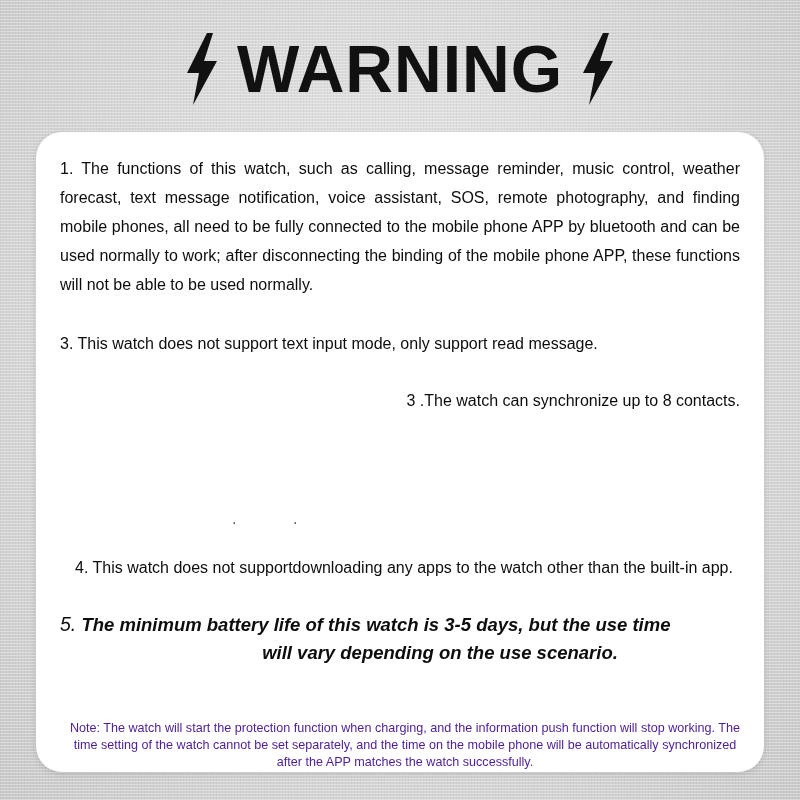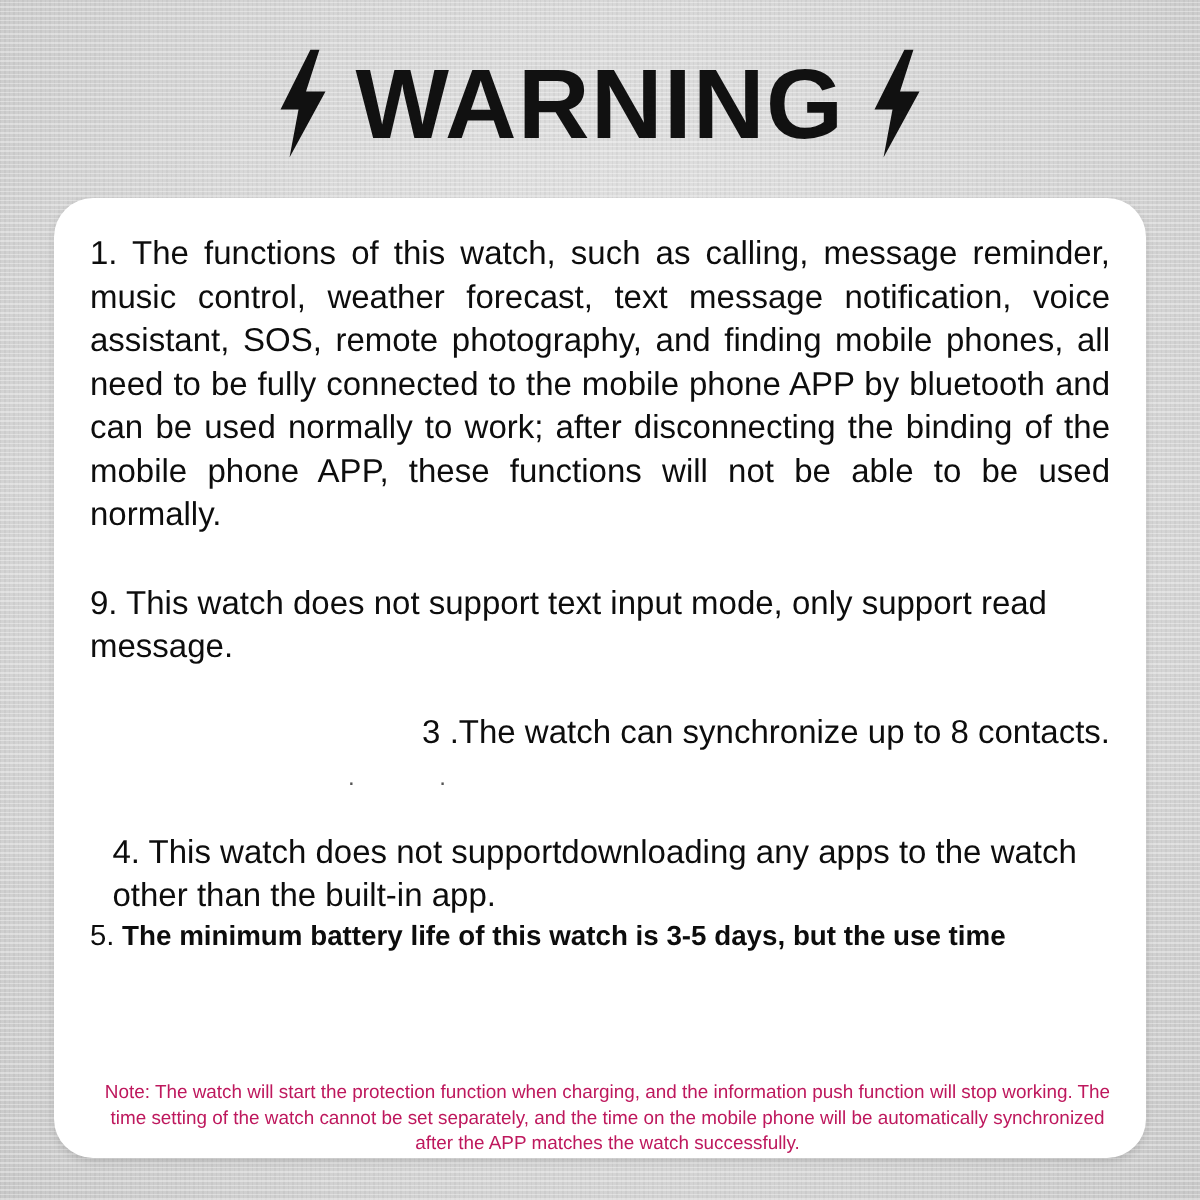--- a/index.html
+++ b/index.html
@@ -64,21 +64,21 @@
     height: 640px;
     background: #ffffff;
     border-radius: 26px;
     box-shadow: 0 2px 6px rgba(0,0,0,0.12);
     box-sizing: border-box;
     padding: 22px 24px 10px 24px;
     overflow: hidden;
   }
   .para {
     color: #0d0d0d;
-    font-size: 22px;
+    font-size: 16px;
     line-height: 29px;
     margin: 0 0 22px 0;
     text-align: justify;
     text-justify: inter-word;
     hyphens: manual;
   }
   .para.p1 { margin-bottom: 30px; }
   .para.p2 { margin-bottom: 28px; text-align: left; }
   .para.p3 { margin-bottom: 0; text-align: right; }
 
@@ -102,20 +102,21 @@
   }
   .para.p5 {
     position: absolute;
     left: 24px;
     top: 478px;
     width: 690px;
     margin: 0;
     font-weight: bold;
     font-size: 18.5px;
     line-height: 28px;
+    font-style: italic;
   }
   .p5-num {
     font-weight: normal;
     font-size: 19.5px;
   }
   .p5-line2 {
     display: block;
     text-align: center;
     padding-left: 70px;
   }
@@ -128,21 +129,21 @@
     text-align: left;
     line-height: 28px;
   }
   .note {
     position: absolute;
     left: 24px;
     top: 588px;
     width: 690px;
     font-size: 12.6px;
     line-height: 17px;
-    color: #be185d;
+    color: #4c1d95;
     text-align: center;
   }
 </style>
 </head>
 <body>
 
 <div class="page">
   <div class="texture"></div>
 
   <div class="header">
@@ -154,28 +155,29 @@
     <span class="warning-title">WARNING</span>
     <span class="bolt">
       <svg viewBox="0 0 34 72" width="34" height="72" aria-hidden="true">
         <polygon points="22,0 2,40 14,40 8,72 32,28 19,28 28,0" fill="#111111"></polygon>
       </svg>
     </span>
   </div>
 
   <div class="card">
     <p class="para p1">1. The functions of this watch, such as calling, message reminder, music control, weather forecast, text message notification, voice assistant, SOS, remote photography, and finding mobile phones, all need to be fully connected to the mobile phone APP by bluetooth and can be used normally to work; after disconnecting the binding of the mobile phone APP, these functions will not be able to be used normally.</p>
-    <p class="para p2">9. This watch does not support text input mode, only support read message.</p>
+    <p class="para p2">3. This watch does not support text input mode, only support read message.</p>
     <p class="para p3">3 .The watch can synchronize up to 8 contacts.</p>
 
     <div class="gap-dots">.  .</div>
 
     <p class="para p4">4. This watch does not supportdownloading any apps  to the watch other than the built-in app.</p>
 
     <p class="para p5">
       <span class="p5-num">5.</span>
       <span>The minimum battery life of this watch is 3-5 days, but the use time</span>
+      <span class="p5-line2">will vary depending on the use scenario.</span>
     </p>
 
 
     <div class="note">Note: The watch will start the protection function when charging, and the information push function will stop working. The time setting of the watch cannot be set separately, and the time on the mobile phone will be automatically synchronized after the APP matches the watch successfully.</div>
   </div>
 </div>
 
 </body></html>

